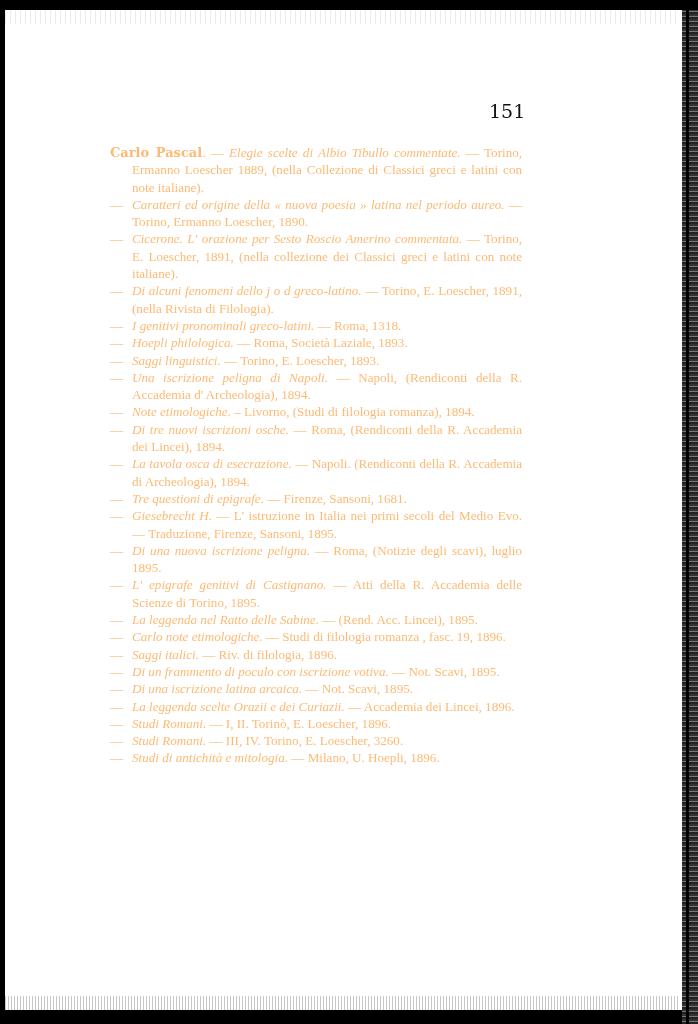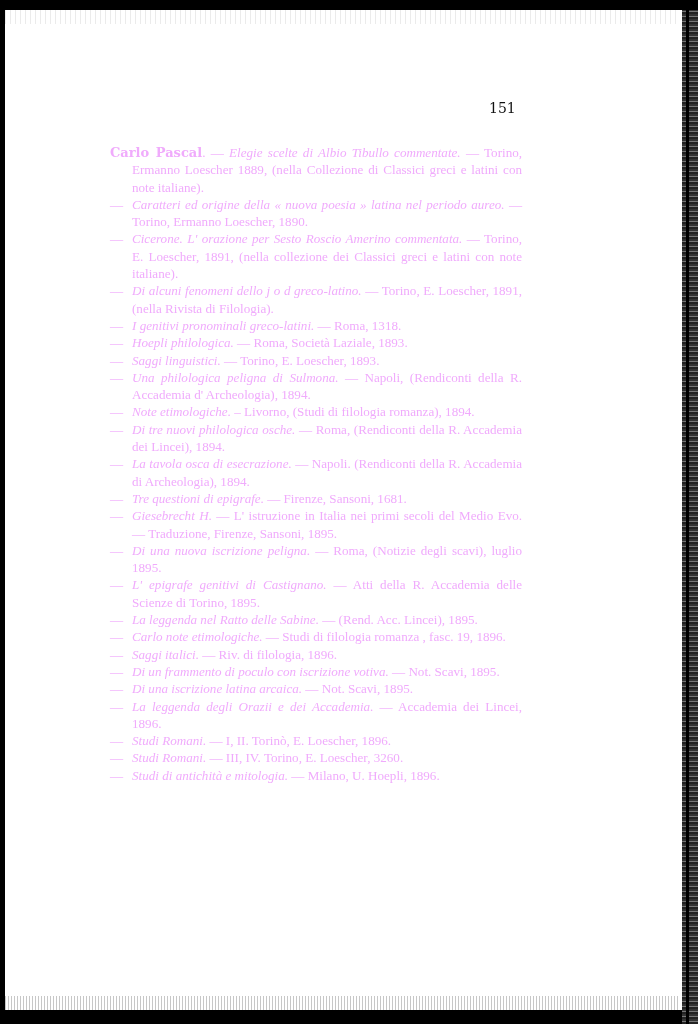--- a/index.html
+++ b/index.html
@@ -24,26 +24,26 @@
   }
   .right-edge {
     position: absolute; left: 682px; top: 10px; width: 16px; height: 1014px;
     background: repeating-linear-gradient(0deg, #222 0 2px, #777 2px 3px, #333 3px 5px);
   }
   .right-line {
     position: absolute; left: 686px; top: 0; width: 3px; height: 1024px; background:#000;
   }
   .page-number {
     position: absolute; left: 489px; top: 100px;
-    font-size: 14px; color: #111;
+    font-size: 19px; color: #111;
     font-family: "DejaVu Serif", serif;
   }
   .entries {
     position: absolute; left: 110px; top: 144px; width: 412px;
-    font-size: 13.1px; line-height: 17.3px; color: #f0abfc;
+    font-size: 13.1px; line-height: 17.3px; color: #fdba74;
     font-family: "Liberation Serif", serif;
   }
   .entry { position: relative; padding-left: 22px; text-align: justify; text-align-last: left; }
   .entry .lead {
     position: absolute; left: 0; top: 0;
   }
   .entry.first { padding-left: 22px; text-indent: -22px; }
   .author { font-weight: bold; font-family: "DejaVu Serif", serif; font-size: 13px; }
   .title { font-style: italic; }
 </style>
@@ -59,30 +59,30 @@
 <div class="page-number">151</div>
 
 <div class="entries" id="entries">
     <div class="entry first"><span class="author">Carlo Pascal</span>. — <span class="title">Elegie scelte di Albio Tibullo commentate.</span><span class="rest"> — Torino, Ermanno Loescher 1889, (nella Collezione di Classici greci e latini con note italiane).</span></div>
     <div class="entry"><span class="lead">—</span><span class="title">Caratteri ed origine della « nuova poesia » latina nel periodo aureo.</span><span class="rest"> — Torino, Ermanno Loescher, 1890.</span></div>
     <div class="entry"><span class="lead">—</span><span class="title">Cicerone. L' orazione per Sesto Roscio Amerino commentata.</span><span class="rest"> — Torino, E. Loescher, 1891, (nella collezione dei Classici greci e latini con note italiane).</span></div>
     <div class="entry"><span class="lead">—</span><span class="title">Di alcuni fenomeni dello j o d greco-latino.</span><span class="rest"> — Torino, E. Loescher, 1891, (nella Rivista di Filologia).</span></div>
     <div class="entry"><span class="lead">—</span><span class="title">I genitivi pronominali greco-latini.</span><span class="rest"> — Roma, 1318.</span></div>
     <div class="entry"><span class="lead">—</span><span class="title">Hoepli philologica.</span><span class="rest"> — Roma, Società Laziale, 1893.</span></div>
     <div class="entry"><span class="lead">—</span><span class="title">Saggi linguistici.</span><span class="rest"> — Torino, E. Loescher, 1893.</span></div>
-    <div class="entry"><span class="lead">—</span><span class="title">Una philologica peligna di Sulmona.</span><span class="rest"> — Napoli, (Rendiconti della R. Accademia d' Archeologia), 1894.</span></div>
+    <div class="entry"><span class="lead">—</span><span class="title">Una iscrizione peligna di Napoli.</span><span class="rest"> — Napoli, (Rendiconti della R. Accademia d' Archeologia), 1894.</span></div>
     <div class="entry"><span class="lead">—</span><span class="title">Note etimologiche.</span><span class="rest"> – Livorno, (Studi di filologia romanza), 1894.</span></div>
-    <div class="entry"><span class="lead">—</span><span class="title">Di tre nuovi philologica osche.</span><span class="rest"> — Roma, (Rendiconti della R. Accademia dei Lincei), 1894.</span></div>
+    <div class="entry"><span class="lead">—</span><span class="title">Di tre nuovi iscrizioni osche.</span><span class="rest"> — Roma, (Rendiconti della R. Accademia dei Lincei), 1894.</span></div>
     <div class="entry"><span class="lead">—</span><span class="title">La tavola osca di esecrazione.</span><span class="rest"> — Napoli. (Rendiconti della R. Accademia di Archeologia), 1894.</span></div>
     <div class="entry"><span class="lead">—</span><span class="title">Tre questioni di epigrafe.</span><span class="rest"> — Firenze, Sansoni, 1681.</span></div>
     <div class="entry"><span class="lead">—</span><span class="title">Giesebrecht H.</span><span class="rest"> — L' istruzione in Italia nei primi secoli del Medio Evo. — Traduzione, Firenze, Sansoni, 1895.</span></div>
     <div class="entry"><span class="lead">—</span><span class="title">Di una nuova iscrizione peligna.</span><span class="rest"> — Roma, (Notizie degli scavi), luglio 1895.</span></div>
     <div class="entry"><span class="lead">—</span><span class="title">L' epigrafe genitivi di Castignano.</span><span class="rest"> — Atti della R. Accademia delle Scienze di Torino, 1895.</span></div>
     <div class="entry"><span class="lead">—</span><span class="title">La leggenda nel Ratto delle Sabine.</span><span class="rest"> — (Rend. Acc. Lincei), 1895.</span></div>
     <div class="entry"><span class="lead">—</span><span class="title">Carlo note etimologiche.</span><span class="rest"> — Studi di filologia romanza , fasc. 19, 1896.</span></div>
     <div class="entry"><span class="lead">—</span><span class="title">Saggi italici.</span><span class="rest"> — Riv. di filologia, 1896.</span></div>
     <div class="entry"><span class="lead">—</span><span class="title">Di un frammento di poculo con iscrizione votiva.</span><span class="rest"> — Not. Scavi, 1895.</span></div>
     <div class="entry"><span class="lead">—</span><span class="title">Di una iscrizione latina arcaica.</span><span class="rest"> — Not. Scavi, 1895.</span></div>
-    <div class="entry"><span class="lead">—</span><span class="title">La leggenda degli Orazii e dei Accademia.</span><span class="rest"> — Accademia dei Lincei, 1896.</span></div>
+    <div class="entry"><span class="lead">—</span><span class="title">La leggenda scelte Orazii e dei Curiazii.</span><span class="rest"> — Accademia dei Lincei, 1896.</span></div>
     <div class="entry"><span class="lead">—</span><span class="title">Studi Romani.</span><span class="rest"> — I, II. Torinò, E. Loescher, 1896.</span></div>
     <div class="entry"><span class="lead">—</span><span class="title">Studi Romani.</span><span class="rest"> — III, IV. Torino, E. Loescher, 3260.</span></div>
     <div class="entry"><span class="lead">—</span><span class="title">Studi di antichità e mitologia.</span><span class="rest"> — Milano, U. Hoepli, 1896.</span></div>
   </div>
 
 </body></html>

